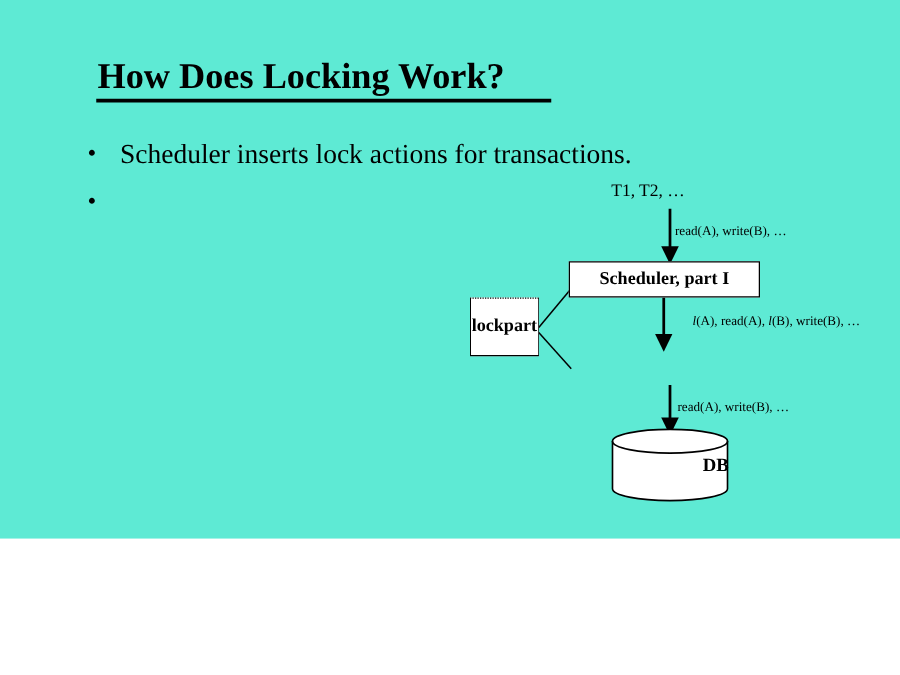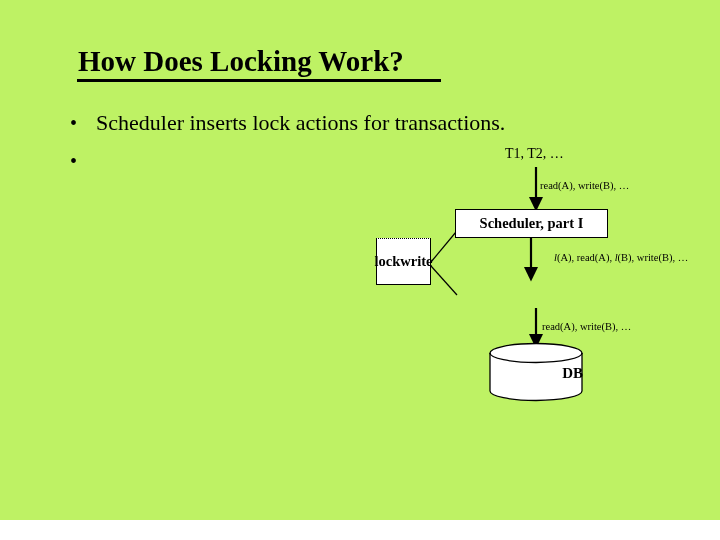--- a/index.html
+++ b/index.html
@@ -3,22 +3,22 @@
 <meta charset="utf-8">
 <style>
   html, body {
     margin: 0;
     padding: 0;
     background: #ffffff;
   }
   #slide {
     position: relative;
     width: 720px;
-    height: 520px;
-    background: #bef264;
+    height: 431px;
+    background: #5eead4;
     overflow: hidden;
     font-family: "Liberation Serif", "DejaVu Serif", serif;
     color: #000000;
   }
 
   
   #title {
     position: absolute;
     left: 78px;
     top: 44px;
@@ -102,21 +102,21 @@
 
   
   .edge-label {
     position: absolute;
     font-size: 10.5px;
     line-height: 13px;
     white-space: nowrap;
   }
   #label-t1t2 {
     position: absolute;
-    left: 505px;
+    left: 489px;
     top: 145px;
     font-size: 14px;
     line-height: 18px;
     white-space: nowrap;
   }
   #label-edge-1 { left: 540px; top: 179px; }
   #label-edge-2 { left: 554px; top: 251px; }
   #label-edge-3 { left: 542px; top: 320px; }
 
   .ital { font-style: italic; }
@@ -174,21 +174,21 @@
   <div id="label-t1t2">T1, T2, …</div>
 
   <div class="edge-label" id="label-edge-1">read(A), write(B), …</div>
 
   <div class="edge-label" id="label-edge-2"><span class="ital">l</span><span>(A), read(A), </span><span class="ital">l</span><span>(B), write(B), …</span></div>
 
   <div class="edge-label" id="label-edge-3">read(A), write(B), …</div>
 
   <div class="node-box" id="lock-table">
     <span>lock</span>
-    <span>write</span>
+    <span>part</span>
   </div>
 
   <div class="node-box" id="sched-1">
     <span>Scheduler, part I</span>
   </div>
 
 
   <div id="db-label">DB</div>
 
 </div>

